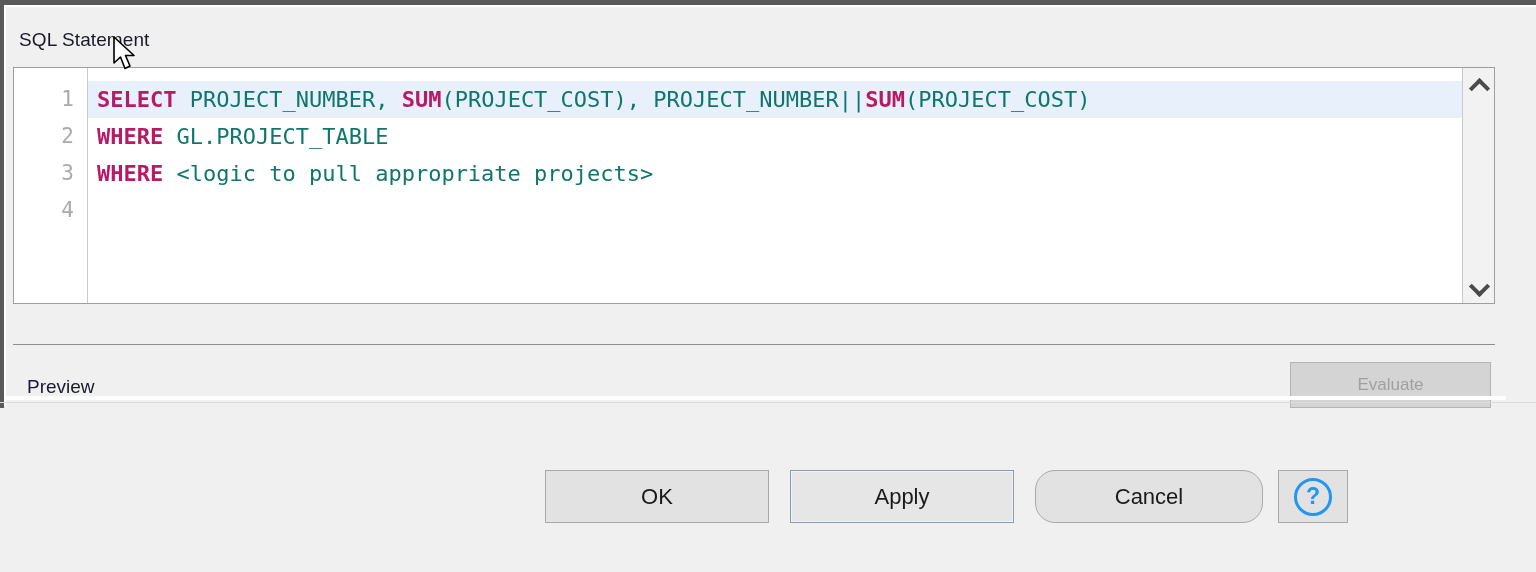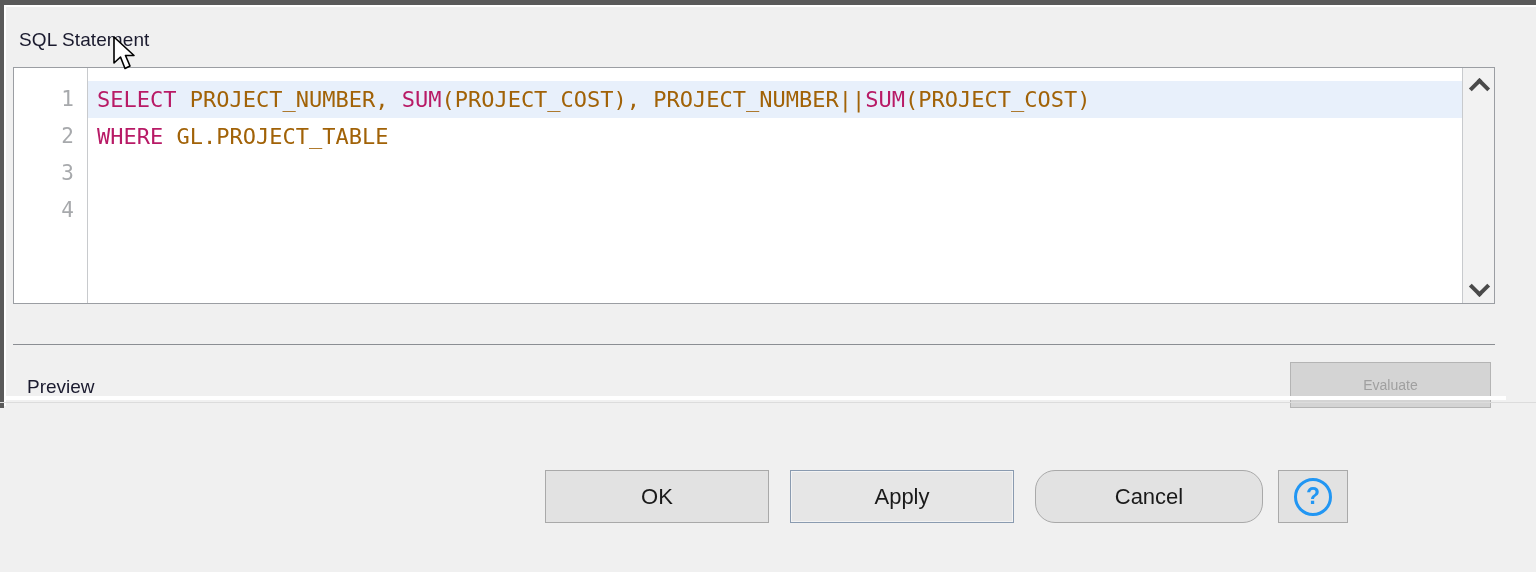--- a/index.html
+++ b/index.html
@@ -118,24 +118,24 @@
     font-size: 22px;
     color: #1a1a3a;
     white-space: pre;
     box-sizing: border-box;
   }
   .code-line.current {
     background: #e8f0fb;
   }
   .kw {
     color: #b81a66;
-    font-weight: normal;
+    font-weight: bold;
   }
   .id {
-    color: #a16207;
+    color: #0f766e;
   }
 
   
   #vscroll {
     position: absolute;
     left: 1456px;
     top: 61px;
     width: 32px;
     height: 235px;
     background: #f2f2f2;
@@ -197,21 +197,21 @@
   }
   #evaluate-button {
     position: absolute;
     right: 4px;
     top: 17px;
     width: 201px;
     height: 46px;
     background: #d4d4d4;
     border: 1px solid #b4b4b4;
     color: #a0a0a0;
-    font-size: 14px;
+    font-size: 17px;
     font-family: "Liberation Sans", sans-serif;
     box-sizing: border-box;
     cursor: default;
     display: flex;
     align-items: center;
     justify-content: center;
   }
 
   .panel-bottom-white {
     position: absolute;
@@ -319,20 +319,21 @@
     <div id="editor-frame">
       <div id="gutter">
           <div class="gutter-line">1</div>
           <div class="gutter-line">2</div>
           <div class="gutter-line">3</div>
           <div class="gutter-line">4</div>
         </div>
       <div id="code-area">
           <div class="code-line current"><span class="kw">SELECT</span><span class="id"> PROJECT_NUMBER, </span><span class="kw">SUM</span><span class="id">(PROJECT_COST), PROJECT_NUMBER||</span><span class="kw">SUM</span><span class="id">(PROJECT_COST)</span></div>
           <div class="code-line"><span class="kw">WHERE</span><span class="id"> GL.PROJECT_TABLE</span></div>
+          <div class="code-line"><span class="kw">WHERE</span><span class="id"> &lt;logic to pull appropriate projects&gt;</span></div>
         </div>
     </div>
 
     <div id="vscroll">
       <div class="scroll-arrow">
         <span class="chev up"></span>
       </div>
       <div class="scroll-arrow">
         <span class="chev down"></span>
       </div>

